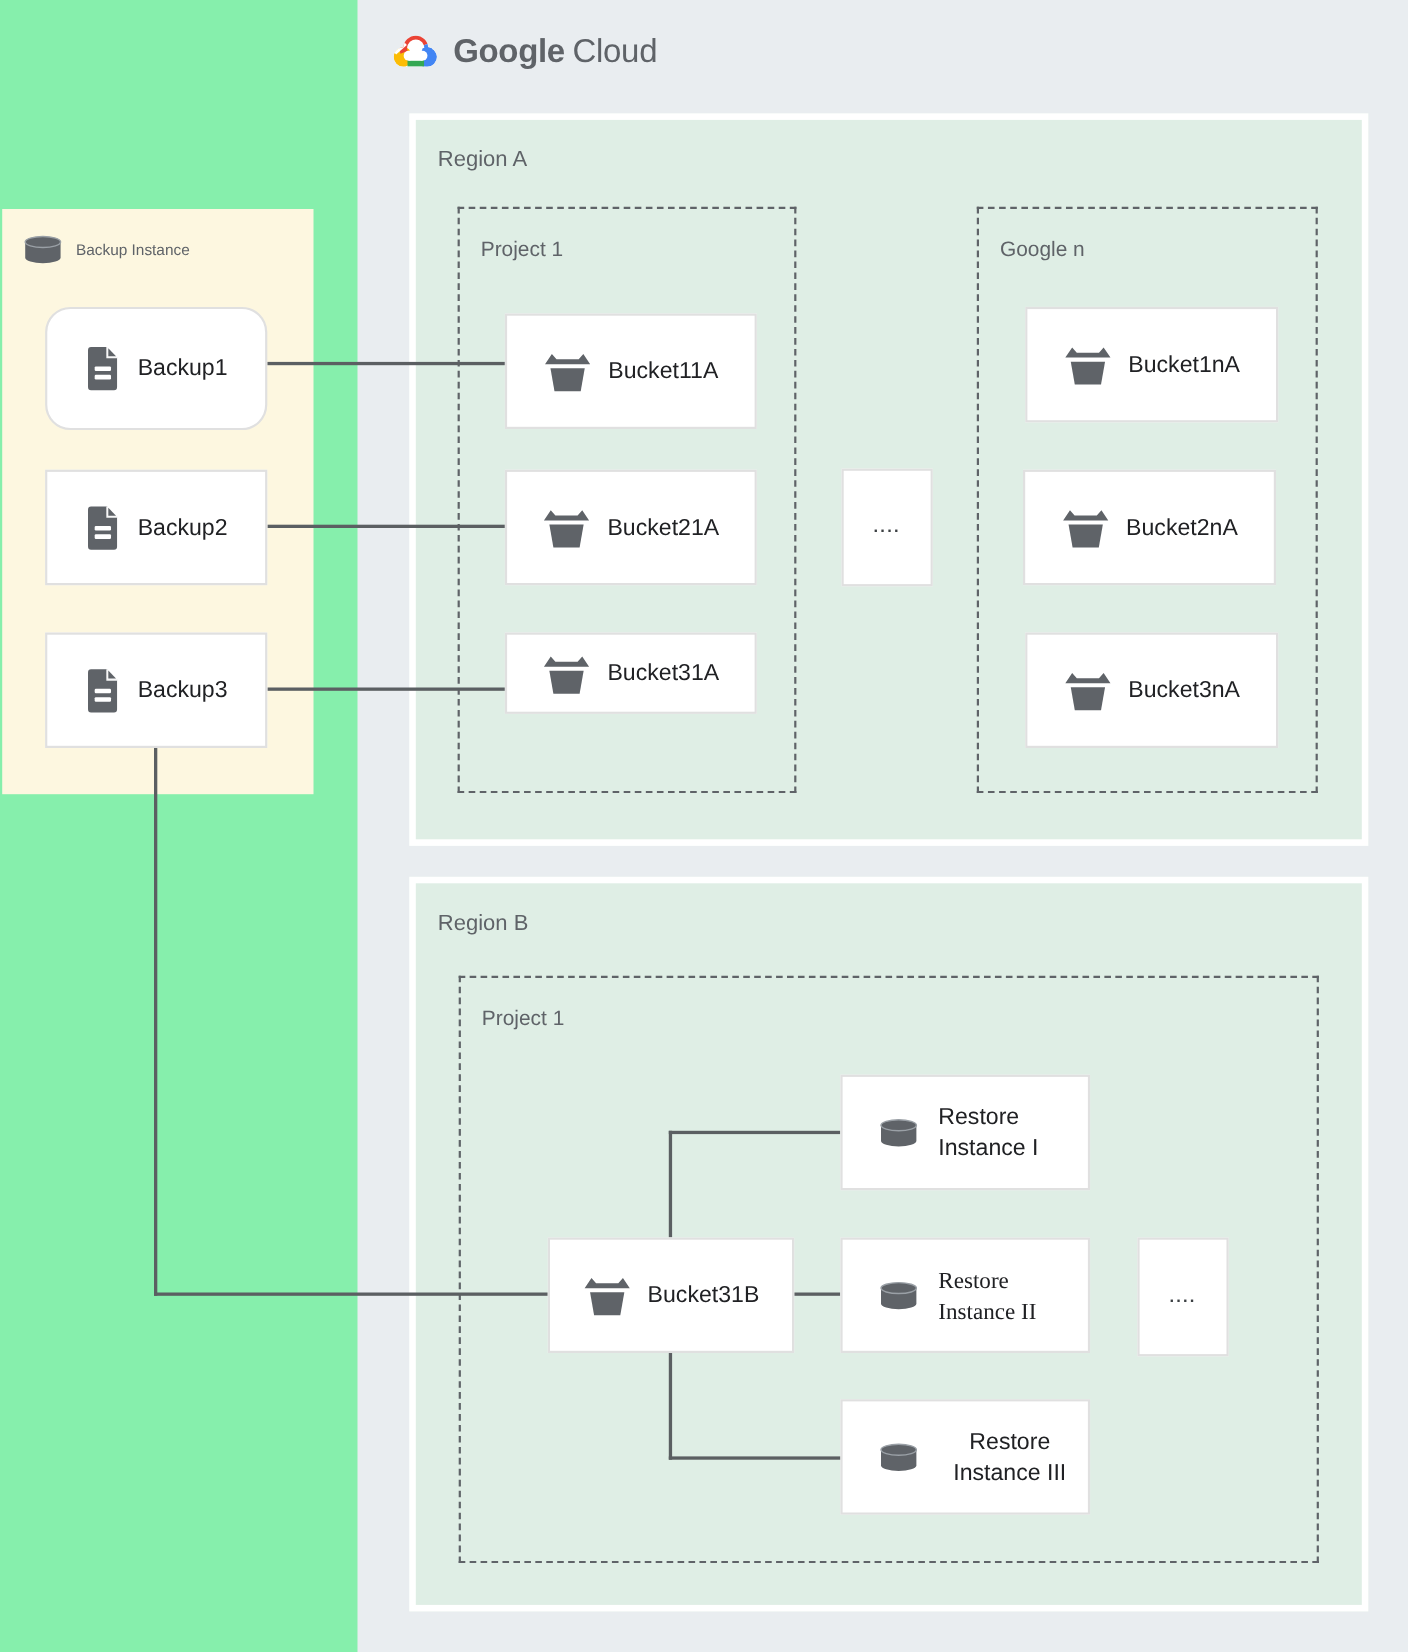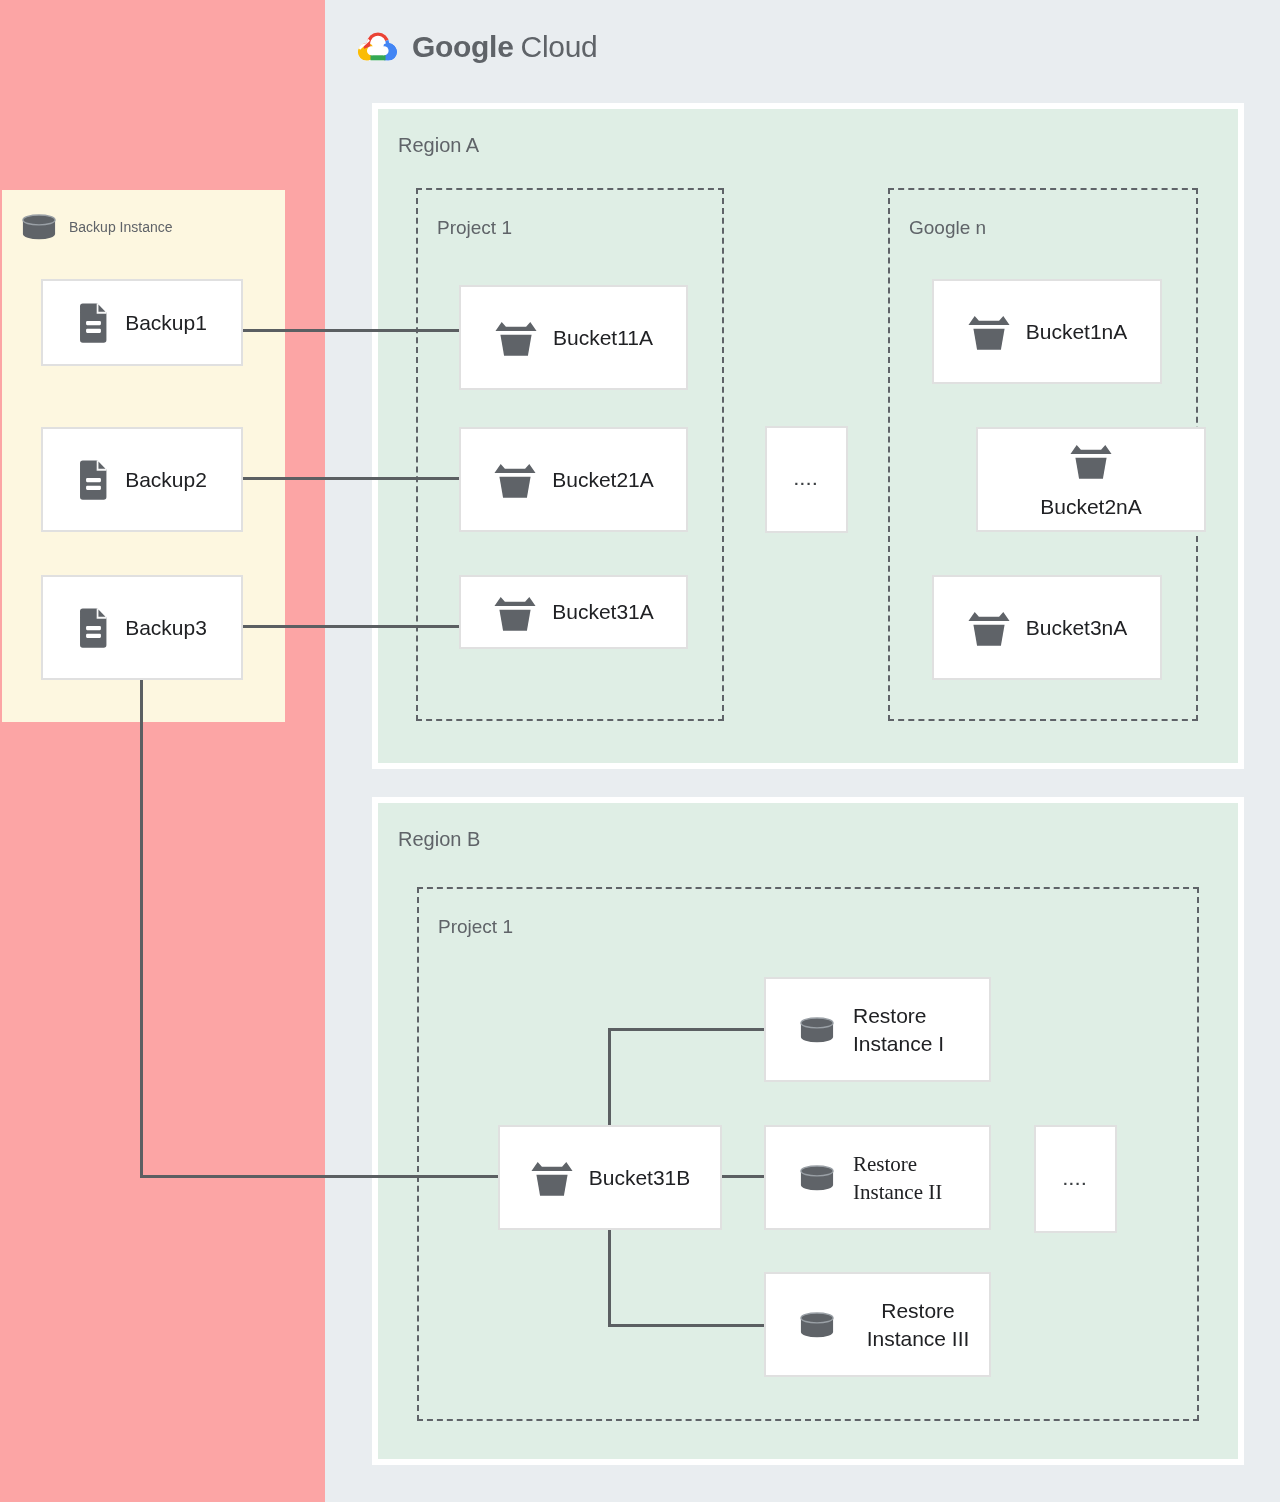--- a/index.html
+++ b/index.html
@@ -1,16 +1,16 @@
 <!DOCTYPE html>
 <html><head>
 <meta charset="utf-8">
 <style>
   html,body{margin:0;padding:0;background:#ffffff;}
-  .canvas{position:relative;width:1280px;height:1502px;background:#fca5a5;overflow:hidden;
+  .canvas{position:relative;width:1280px;height:1502px;background:#86efac;overflow:hidden;
           font-family:"Liberation Sans","DejaVu Sans",sans-serif;}
 
   .cloud-container{position:absolute;left:325px;top:0;width:955px;height:1502px;background:#e9edf0;}
 
   .logo-row{position:absolute;left:354px;top:28px;display:flex;align-items:center;gap:11px;}
   .logo-text{font-size:30px;color:#5f6368;letter-spacing:-0.3px;}
   .logo-text .g{font-weight:600;}
   .logo-text .c{font-weight:400;margin-left:7px;}
 
   .backup-panel{position:absolute;left:2px;top:190px;width:283px;height:532px;background:#fdf7e0;}
@@ -111,21 +111,21 @@
   <div class="h-line" style="left:243px;top:477px;width:216px;"></div>
   <div class="h-line" style="left:243px;top:625px;width:216px;"></div>
   <div class="v-line" style="left:140px;top:680px;height:498px;"></div>
   <div class="h-line" style="left:140px;top:1175px;width:358px;"></div>
   <div class="h-line" style="left:722px;top:1175px;width:42px;"></div>
   <div class="v-line" style="left:608px;top:1028px;height:97px;"></div>
   <div class="h-line" style="left:608px;top:1028px;width:156px;"></div>
   <div class="v-line" style="left:608px;top:1230px;height:97px;"></div>
   <div class="h-line" style="left:608px;top:1324px;width:157px;"></div>
 
-  <div class="node" style="left:41px;top:279px;width:202px;height:87px;">
+  <div class="node" style="left:41px;top:279px;width:202px;height:112px;border-radius:23px;">
     <span class="icon">
   <svg width="33" height="42" viewBox="0 0 24 30">
     <path fill="#5f6368" d="M4.2 0.8 H14.8 L21.4 7.4 V27.4 A2 2 0 0 1 19.4 29.4 H4.2 A2 2 0 0 1 2.2 27.4 V2.8 A2 2 0 0 1 4.2 0.8 Z"></path>
     <path fill="#ffffff" d="M14.3 0.8 L15.6 0.8 L21.4 6.6 L21.4 8.3 L14.3 8.3 Z" opacity="0.95"></path>
     <path fill="#5f6368" d="M15.6 1.6 L20.7 6.9 L15.6 6.9 Z"></path>
     <rect x="6.6" y="13.6" width="10.8" height="3" rx="0.8" fill="#ffffff"></rect>
     <rect x="6.6" y="19.2" width="10.8" height="3" rx="0.8" fill="#ffffff"></rect>
   </svg>
 </span>
     <span class="lbl">Backup1</span>
@@ -189,21 +189,21 @@
 
   <div class="node" style="left:932px;top:279px;width:230px;height:105px;">
     <span class="icon">
   <svg width="44" height="39" viewBox="0 0 24 21">
     <path fill="#5f6368" d="M0.8 7 L4.2 2 L6.5 4.6 L17.5 4.6 L19.8 2 L23.2 7 Z"></path>
     <path fill="#5f6368" d="M3.5 9 L20.5 9 L18.5 20.4 L5.5 20.4 Z"></path>
   </svg>
 </span>
     <span class="lbl">Bucket1nA</span>
   </div>
-  <div class="node" style="left:976px;top:427px;width:230px;height:105px;flex-direction:column;">
+  <div class="node" style="left:930px;top:427px;width:230px;height:105px;">
     <span class="icon">
   <svg width="44" height="39" viewBox="0 0 24 21">
     <path fill="#5f6368" d="M0.8 7 L4.2 2 L6.5 4.6 L17.5 4.6 L19.8 2 L23.2 7 Z"></path>
     <path fill="#5f6368" d="M3.5 9 L20.5 9 L18.5 20.4 L5.5 20.4 Z"></path>
   </svg>
 </span>
     <span class="lbl">Bucket2nA</span>
   </div>
   <div class="node" style="left:932px;top:575px;width:230px;height:105px;">
     <span class="icon">

